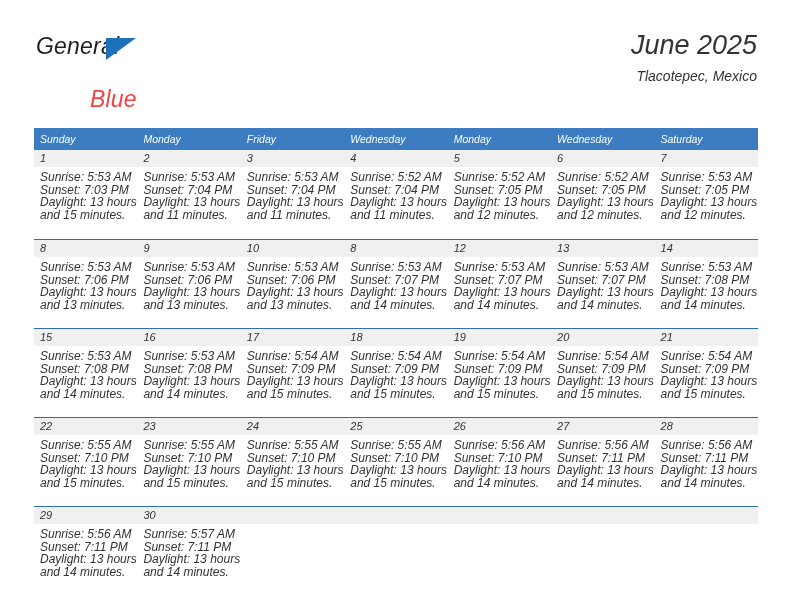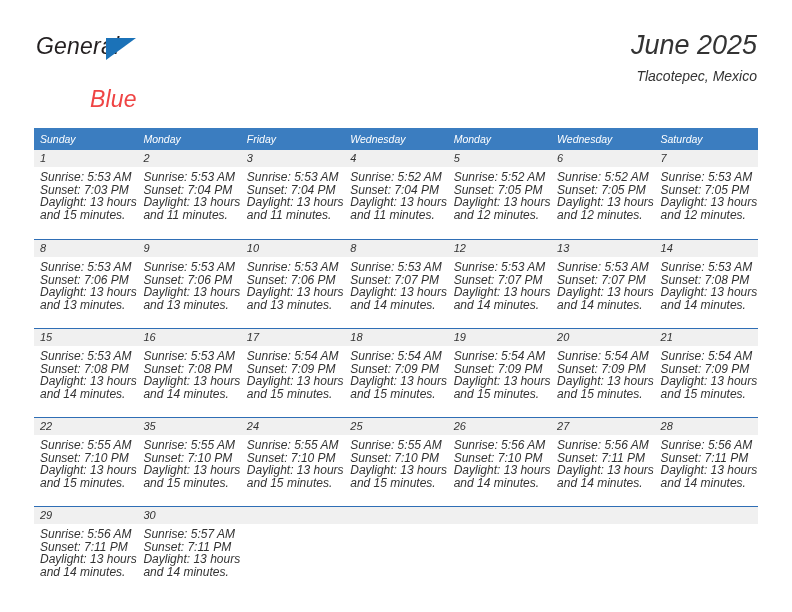--- a/index.html
+++ b/index.html
@@ -484,21 +484,21 @@
                 <div>Sunrise: 5:55 AM</div>
                 <div>Sunset: 7:10 PM</div>
                 <div>Daylight: 13 hours</div>
                 <div>and 15 minutes.</div>
               </div>
             </div>
           </td>
           <td>
             <div class="daycell">
               <div class="daynum-band">
-                <span class="daynum">35</span>
+                <span class="daynum">23</span>
               </div>
               <div class="dayinfo">
                 <div>Sunrise: 5:55 AM</div>
                 <div>Sunset: 7:10 PM</div>
                 <div>Daylight: 13 hours</div>
                 <div>and 15 minutes.</div>
               </div>
             </div>
           </td>
           <td>

